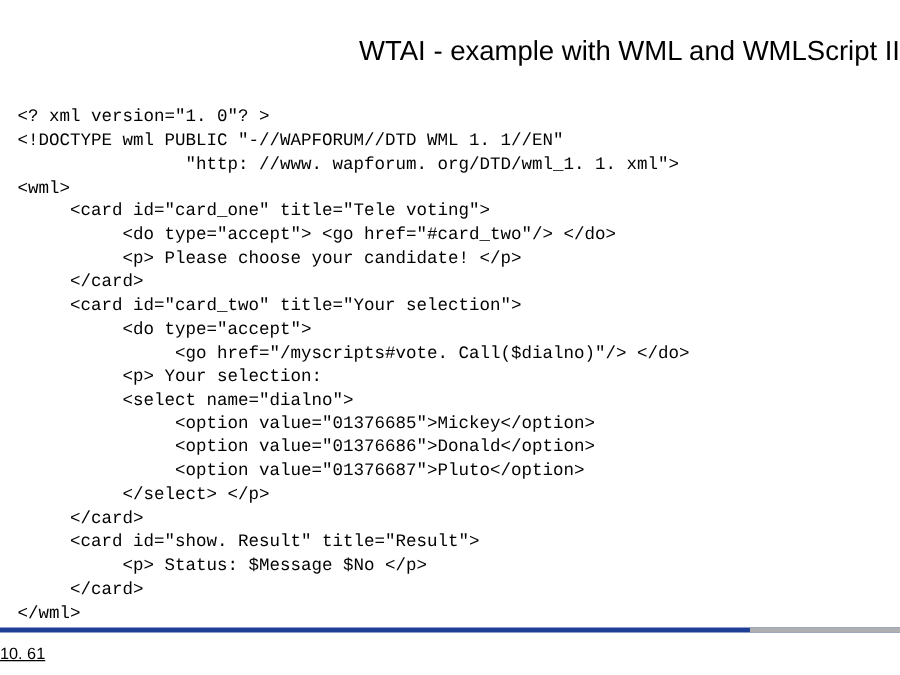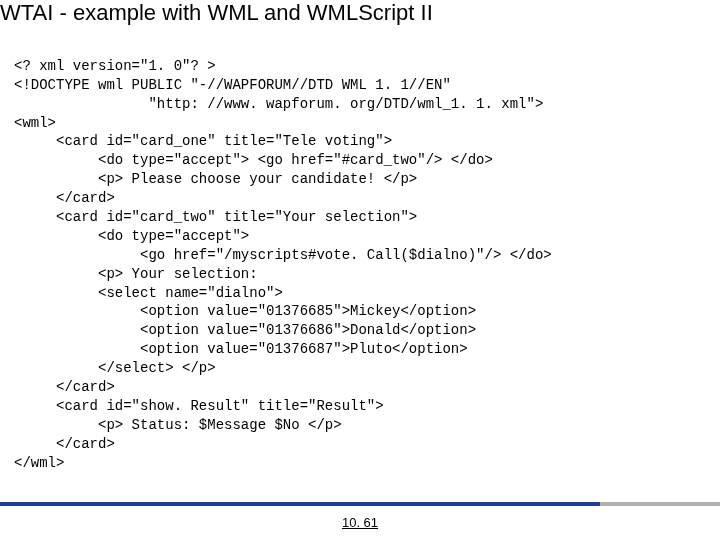--- a/index.html
+++ b/index.html
@@ -6,23 +6,23 @@
     margin: 0;
     padding: 0;
     width: 720px;
     height: 540px;
     font-family: Arial, Helvetica, sans-serif;
     background: #ffffff;
     position: relative;
     overflow: hidden;
   }
   .title {
-    text-align: left;
+    text-align: right;
     font-size: 22px;
-    padding-top: 0;
+    padding-top: 28px;
     padding-bottom: 12px;
     color: #000;
   }
   .code {
     font-family: "Courier New", Courier, monospace;
     font-size: 14px;
     line-height: 1.35;
     white-space: pre;
     color: #000;
     padding-left: 14px;
@@ -42,21 +42,20 @@
     top: 0;
     width: 120px;
     height: 4px;
     background: #b0b0b0;
   }
   .pagenum {
     position: absolute;
     left: 0;
     right: 0;
     bottom: 10px;
-    text-align: center;
     font-size: 13px;
     color: #000;
     text-decoration: underline;
   }
 </style>
 </head>
 <body>
 
 <div class="title">WTAI - example with WML and WMLScript II</div>
 

